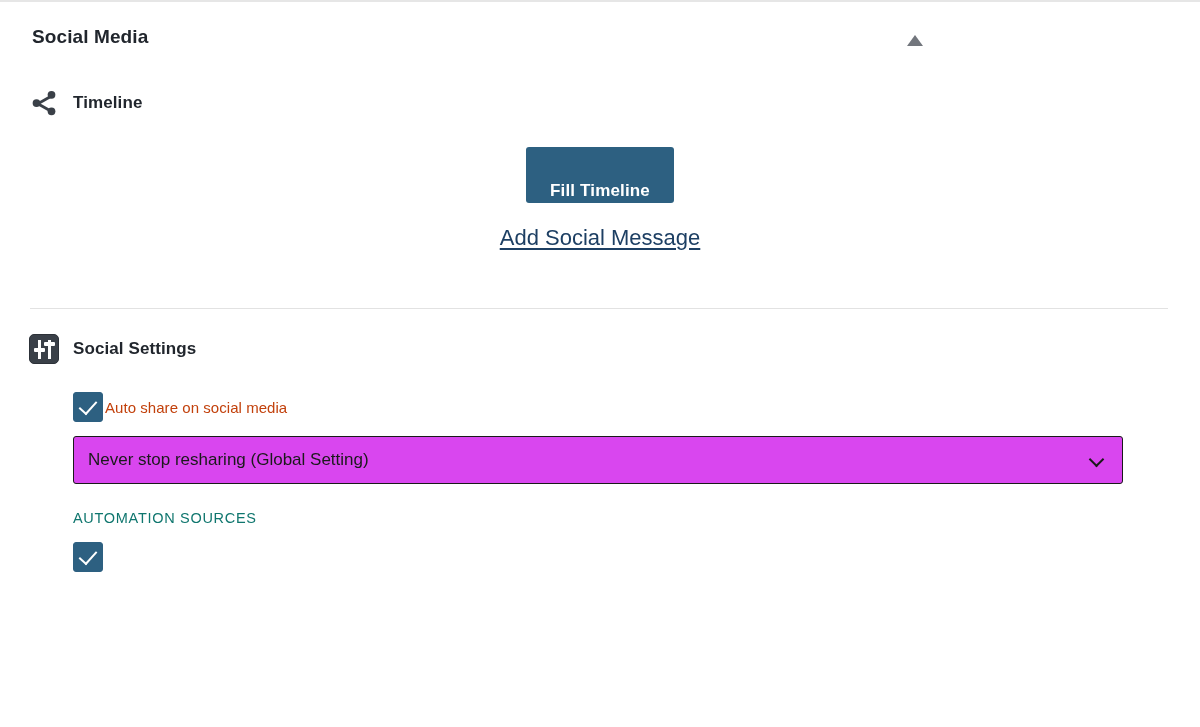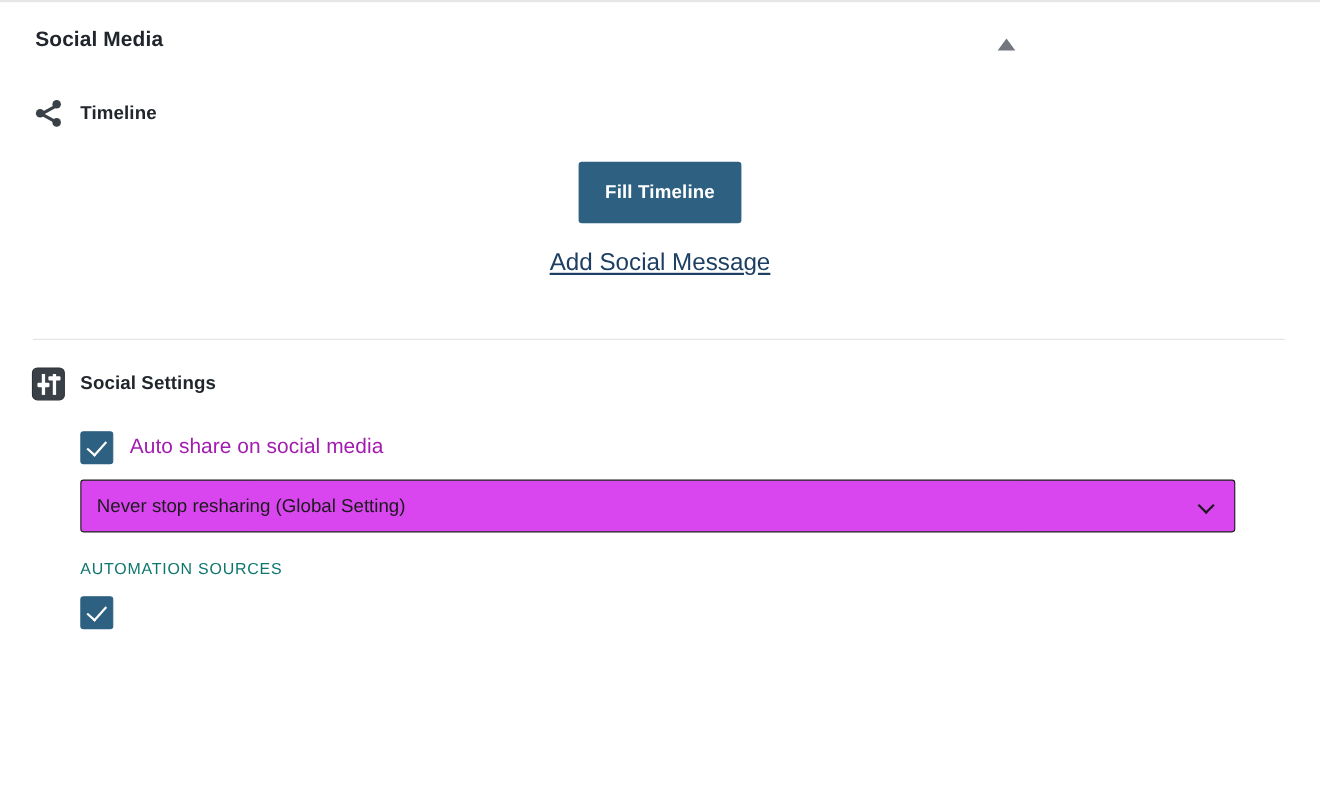--- a/index.html
+++ b/index.html
@@ -97,21 +97,21 @@
   .fill-timeline-btn {
     display: inline-block;
     background: #2d6081;
     color: #ffffff;
     border: none;
     border-radius: 3px;
     font-family: "Liberation Sans", sans-serif;
     font-size: 17px;
     font-weight: bold;
     letter-spacing: 0.15px;
-    padding: 0 24px;
+    padding: 16px 24px;
     height: 56px;
     line-height: 56px;
     cursor: pointer;
   }
   .add-social-link {
     display: block;
     margin-top: 22px;
     font-size: 22px;
     color: #1d3f63;
     text-decoration: underline;
@@ -194,23 +194,23 @@
     position: absolute;
     left: 9px;
     top: 4px;
     width: 8px;
     height: 15px;
     border: solid #ffffff;
     border-width: 0 2.6px 2.6px 0;
     transform: rotate(42deg);
   }
   .chk-label {
-    margin-left: 15px;
-    font-size: 19px;
-    color: #a21caf;
+    margin-left: 2px;
+    font-size: 15px;
+    color: #c2410c;
     letter-spacing: 0.05px;
     cursor: pointer;
   }
 
   
   .select-wrap {
     margin-top: 6px;
     margin-left: 0;
     width: 1050px;
     height: 48px;

